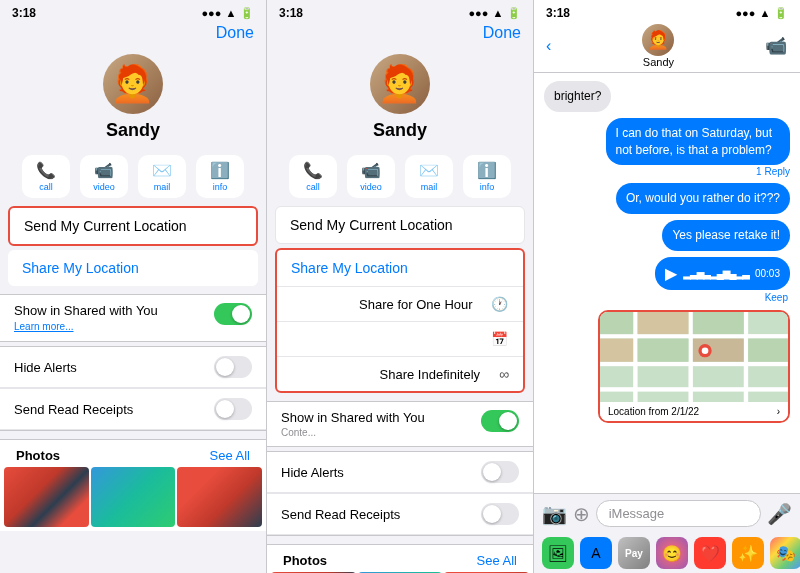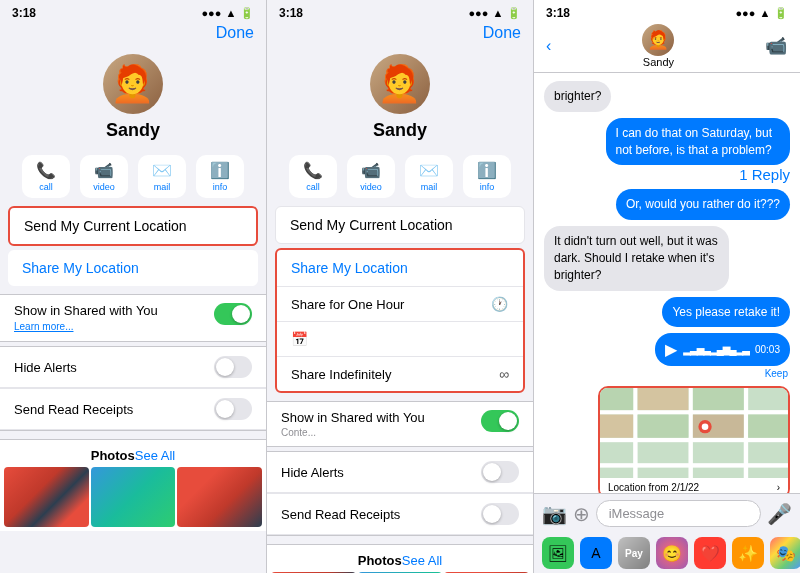--- a/index.html
+++ b/index.html
@@ -109,26 +109,27 @@
     .location-item {
       padding: 10px 14px;
       font-size: 14px;
       border-bottom: 0.5px solid #e5e5ea;
     }
     .location-item:last-child { border-bottom: none; }
     .location-item.blue { color: #007aff; }
     .location-item.black { color: #000; }
     .share-dropdown-item {
       display: flex;
-      justify-content: space-between;
+      justify-content: flex-end;
       align-items: center;
       padding: 9px 14px;
       font-size: 13px;
       color: #000;
       border-bottom: 0.5px solid #e5e5ea;
+      gap: 19px;
     }
     .share-dropdown-item:last-child { border-bottom: none; }
     .share-dropdown-icon { font-size: 14px; color: #555; }
 
     
     .settings-section {
       background: #fff;
       margin: 0 0 4px;
       border-top: 0.5px solid #c7c7cc;
       border-bottom: 0.5px solid #c7c7cc;
@@ -179,23 +180,23 @@
     }
 
     
     .photos-section {
       background: #fff;
       margin-top: 4px;
       border-top: 0.5px solid #c7c7cc;
     }
     .photos-header {
       display: flex;
-      justify-content: center;
-      align-items: center;
-      padding: 8px 24px 4px;
+      justify-content: space-between;
+      align-items: center;
+      padding: 8px 16px 4px;
     }
     .photos-header-title { font-size: 13px; font-weight: 600; color: #000; }
     .photos-header-see-all { font-size: 13px; color: #007aff; }
     .photos-grid {
       display: flex;
       gap: 2px;
       padding: 0 4px 4px;
     }
     .photo-thumb {
       flex: 1;
@@ -259,21 +260,21 @@
     .msg-row.left { align-items: flex-start; }
     .msg-bubble {
       max-width: 75%;
       padding: 7px 10px;
       border-radius: 16px;
       font-size: 12px;
       line-height: 1.4;
     }
     .msg-bubble.blue { background: #007aff; color: #fff; }
     .msg-bubble.gray { background: #e5e5ea; color: #000; }
-    .msg-reply-label { font-size: 15px; color: #007aff; margin-top: 1px; }
+    .msg-reply-label { font-size: 10px; color: #007aff; margin-top: 1px; }
 
     
     .audio-bubble {
       display: flex;
       align-items: center;
       gap: 6px;
       background: #007aff;
       border-radius: 16px;
       padding: 7px 10px;
       max-width: 75%;
@@ -573,25 +574,20 @@
       </div>
       <span class="msg-reply-label">1 Reply</span>
     </div>
 
     <div class="msg-row right">
       <div class="msg-bubble blue">
         <span>Or, would you rather do it???</span>
       </div>
     </div>
 
-    <div class="msg-row left">
-      <div class="msg-bubble gray">
-        <span>It didn't turn out well, but it was dark. Should I retake when it's brighter?</span>
-      </div>
-    </div>
 
     <div class="msg-row right">
       <div class="msg-bubble blue">
         <span>Yes please retake it!</span>
       </div>
     </div>
 
     <div class="msg-row right">
       <div class="audio-bubble">
         <span class="audio-play">▶</span>

